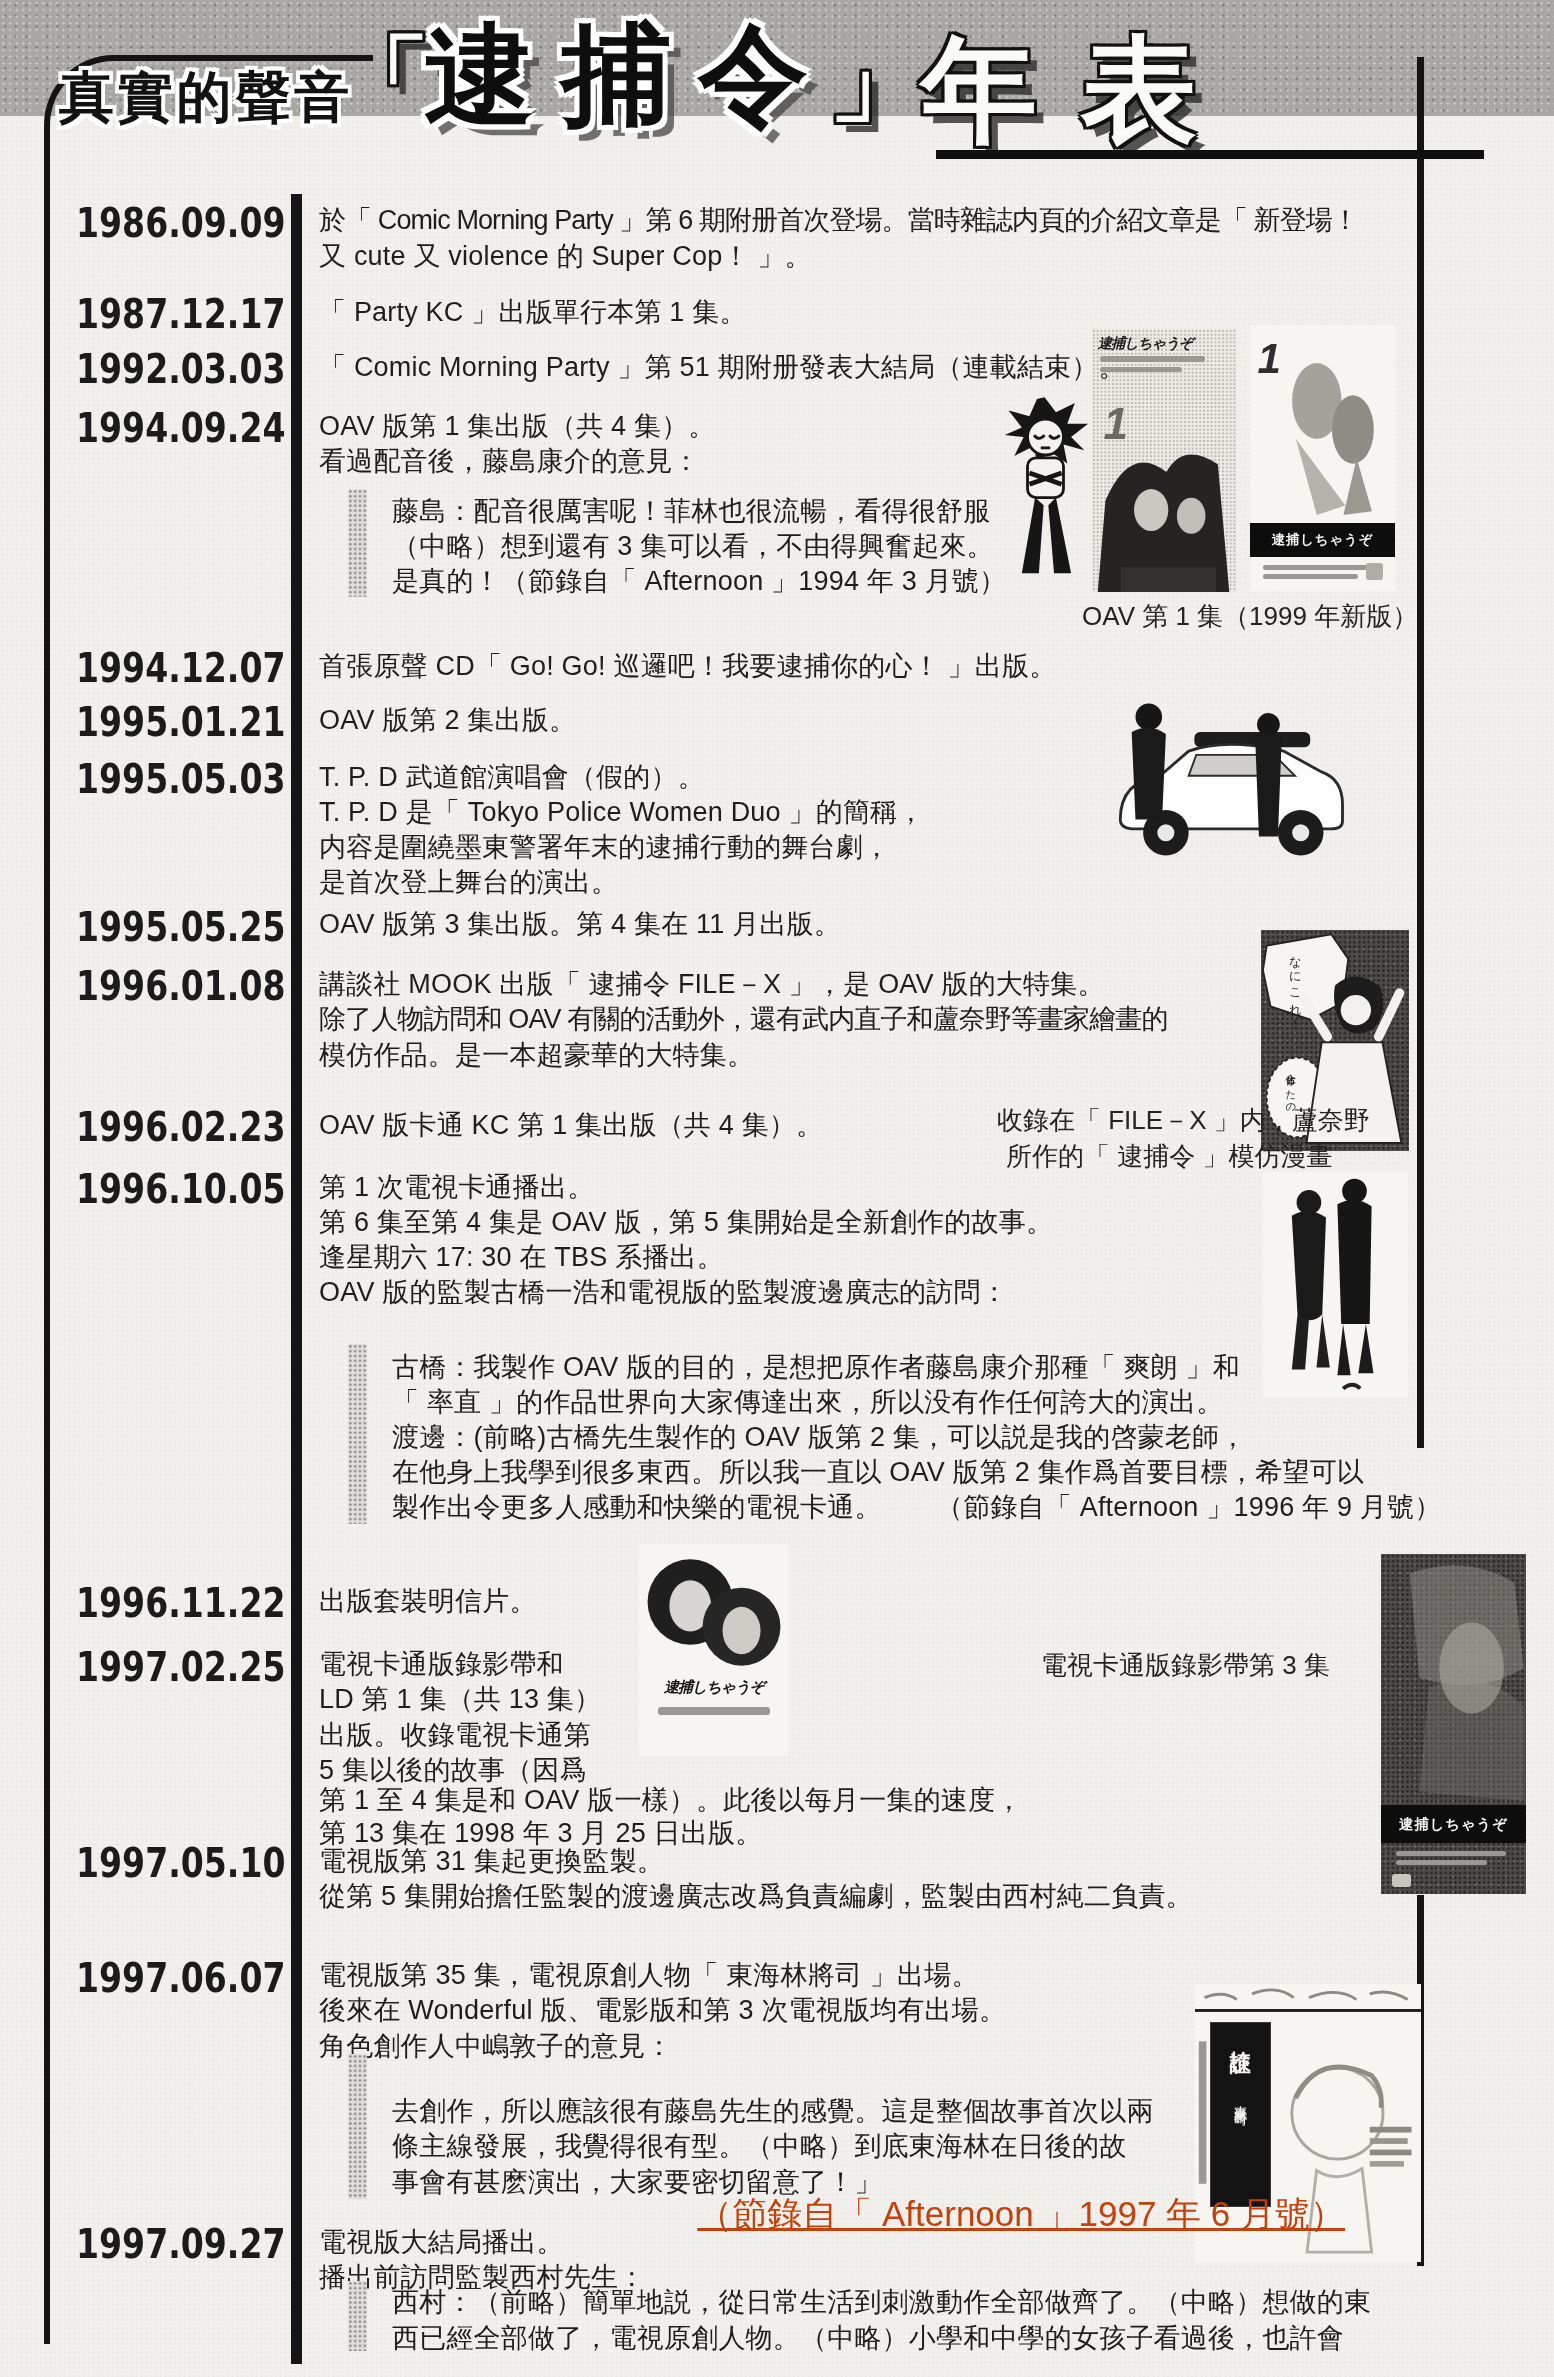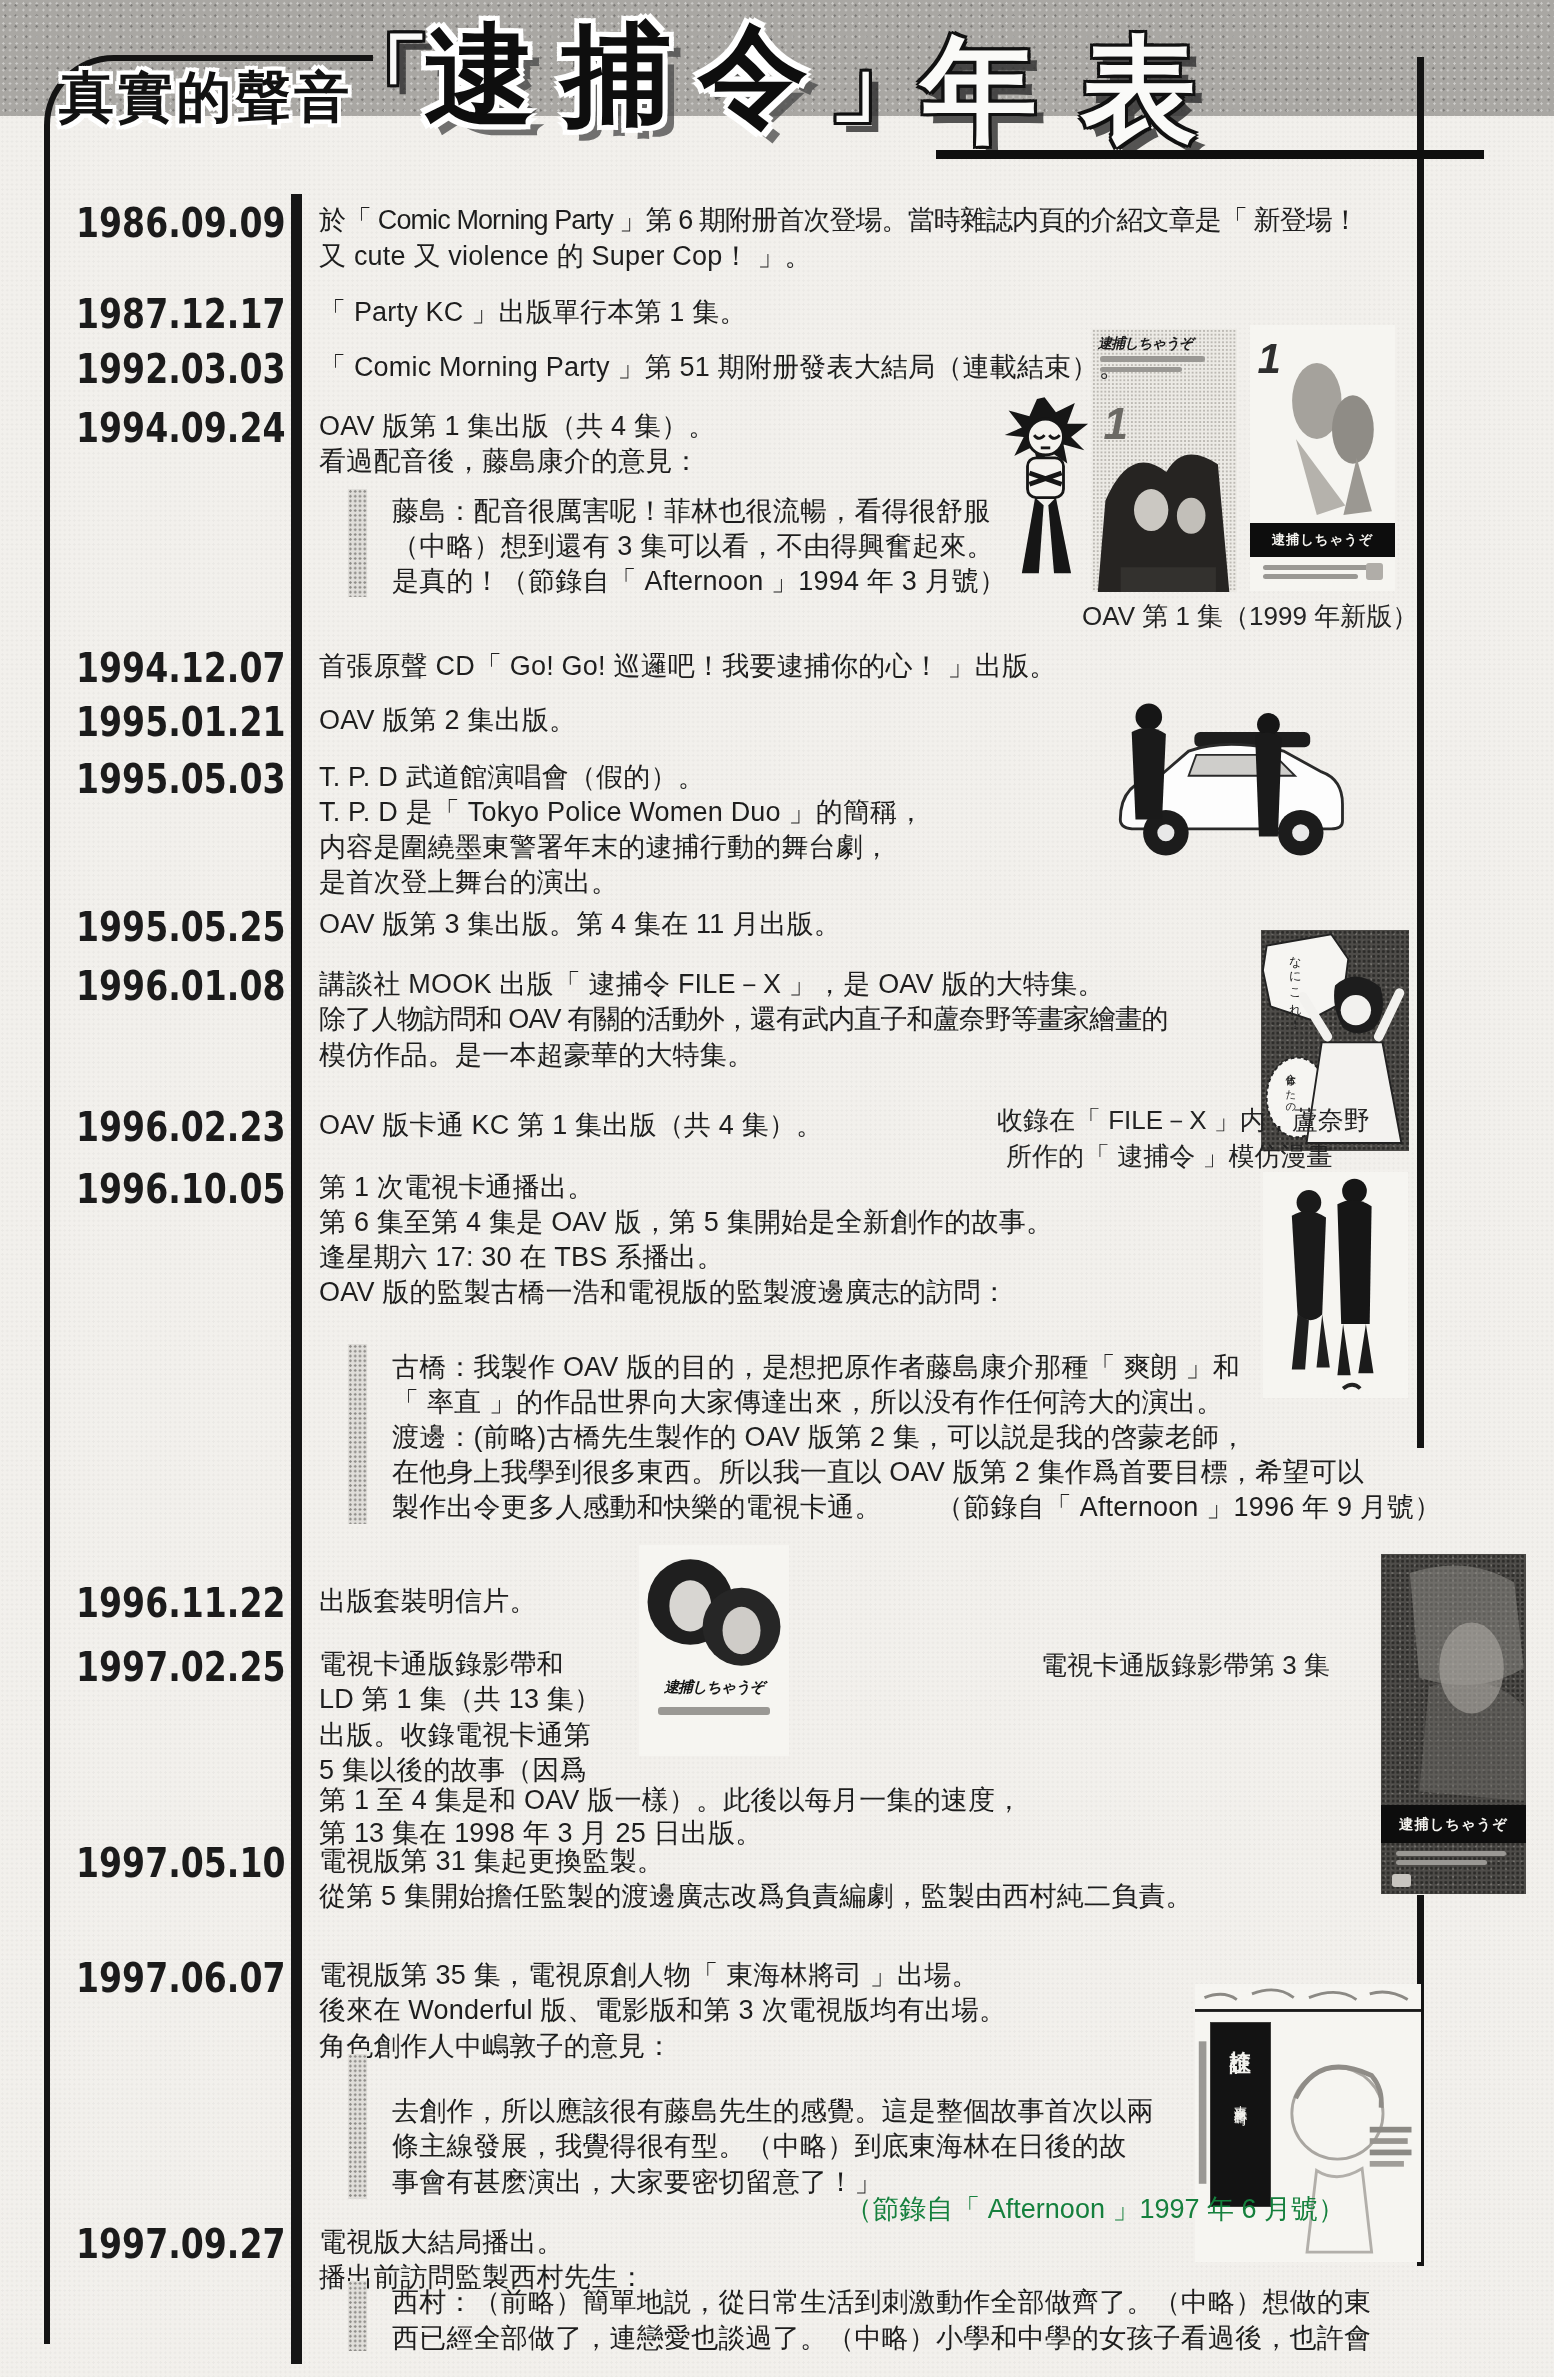--- a/index.html
+++ b/index.html
@@ -31,22 +31,22 @@
         font-family:"DejaVu Sans", sans-serif;transform:scale(.92,1.12);transform-origin:left top;
         letter-spacing:0;z-index:5;}
   .ln{position:absolute;left:319px;font-size:27px;line-height:32px;white-space:nowrap;
         color:#1d1d1d;letter-spacing:0.2px;z-index:5;}
   .qln{position:absolute;left:392px;font-size:27px;line-height:32px;white-space:nowrap;
         color:#1d1d1d;letter-spacing:0.2px;z-index:5;}
   .qstrip{position:absolute;left:348px;width:19px;background-color:#e0deda;
         background-image:radial-gradient(#8d8b87 1.2px, transparent 1.4px);
         background-size:4.8px 4.8px;z-index:5;}
   .cap{position:absolute;font-size:26px;white-space:nowrap;color:#232323;z-index:6;}
-  .attr{position:absolute;left:392px;width:953px;text-align:right;font-size:27px;
-        white-space:nowrap;color:#15803d;z-index:5;}
+  .attr{position:absolute;left:392px;width:953px;text-align:right;font-size:35px;
+        white-space:nowrap;color:#c2410c;z-index:5;text-decoration:underline;}
   .tight{letter-spacing:-0.9px;}
   
   .fig{position:absolute;overflow:hidden;z-index:3;}
   .halftone-light{background-color:#eceae5;
         background-image:radial-gradient(#bcb9b3 1px, transparent 1.1px);background-size:3.8px 3.8px;}
   .halftone-dark{background-color:#4e4c49;
         background-image:radial-gradient(#2c2b29 1.3px, transparent 1.5px),
                          radial-gradient(#73716d 1px, transparent 1.1px);
         background-size:4.8px 4.8px, 7.6px 7.6px;}
   .plain{background:#f6f5f1;}
@@ -284,16 +284,16 @@
   <div class="qln" style="top:2095px;">去創作，所以應該很有藤島先生的感覺。這是整個故事首次以兩</div>
   <div class="qln" style="top:2130px;">條主線發展，我覺得很有型。（中略）到底東海林在日後的故</div>
   <div class="qln" style="top:2166px;">事會有甚麽演出，大家要密切留意了！」</div>
   <div class="attr" style="top:2191px;">（節錄自「 Afternoon 」1997 年 6 月號）</div>
 
   <div class="date" style="top:2221px;">1997.09.27</div>
   <div class="ln" style="top:2226px;">電視版大結局播出。</div>
   <div class="ln" style="top:2261px;">播出前訪問監製西村先生：</div>
   <div class="qstrip" style="top:2281px;height:70px;"></div>
   <div class="qln" style="top:2286px;">西村：（前略）簡單地説，從日常生活到刺激動作全部做齊了。（中略）想做的東</div>
-  <div class="qln" style="top:2322px;">西已經全部做了，連戀愛也談過了。（中略）小學和中學的女孩子看過後，也許會</div>
+  <div class="qln" style="top:2322px;">西已經全部做了，電視原創人物。（中略）小學和中學的女孩子看過後，也許會</div>
 
 </div>
 
 
 </body></html>

